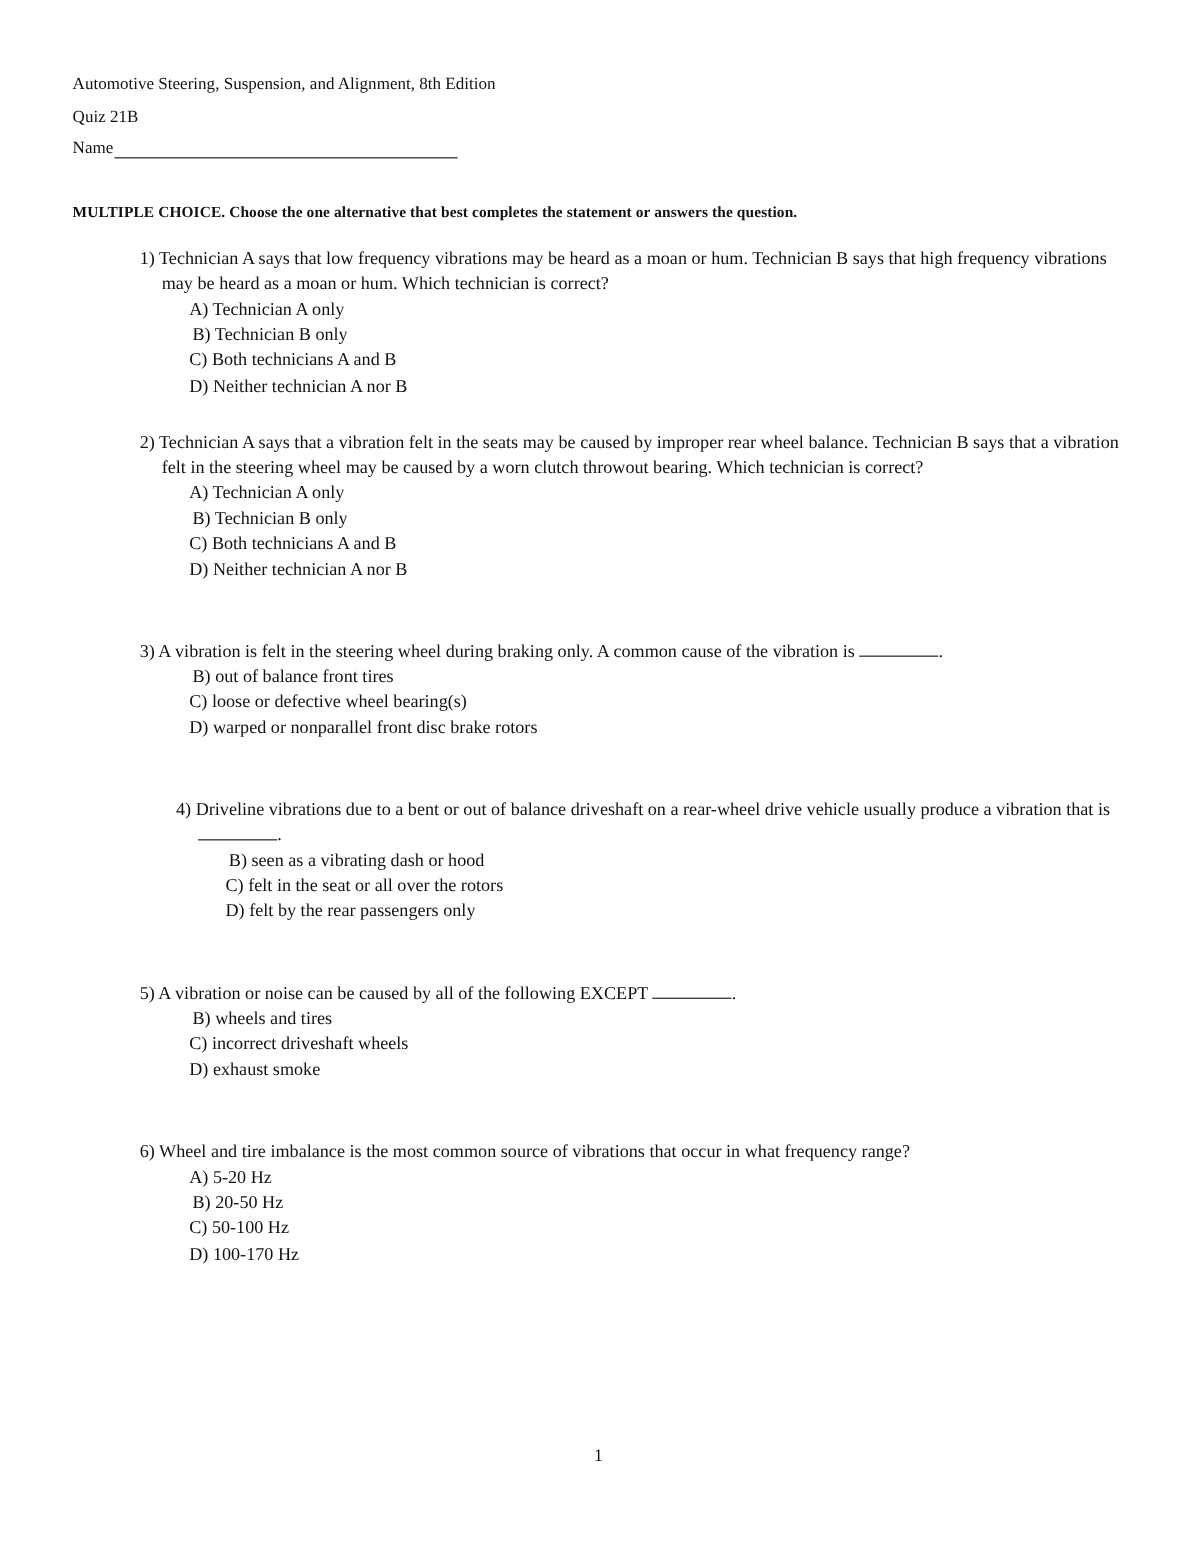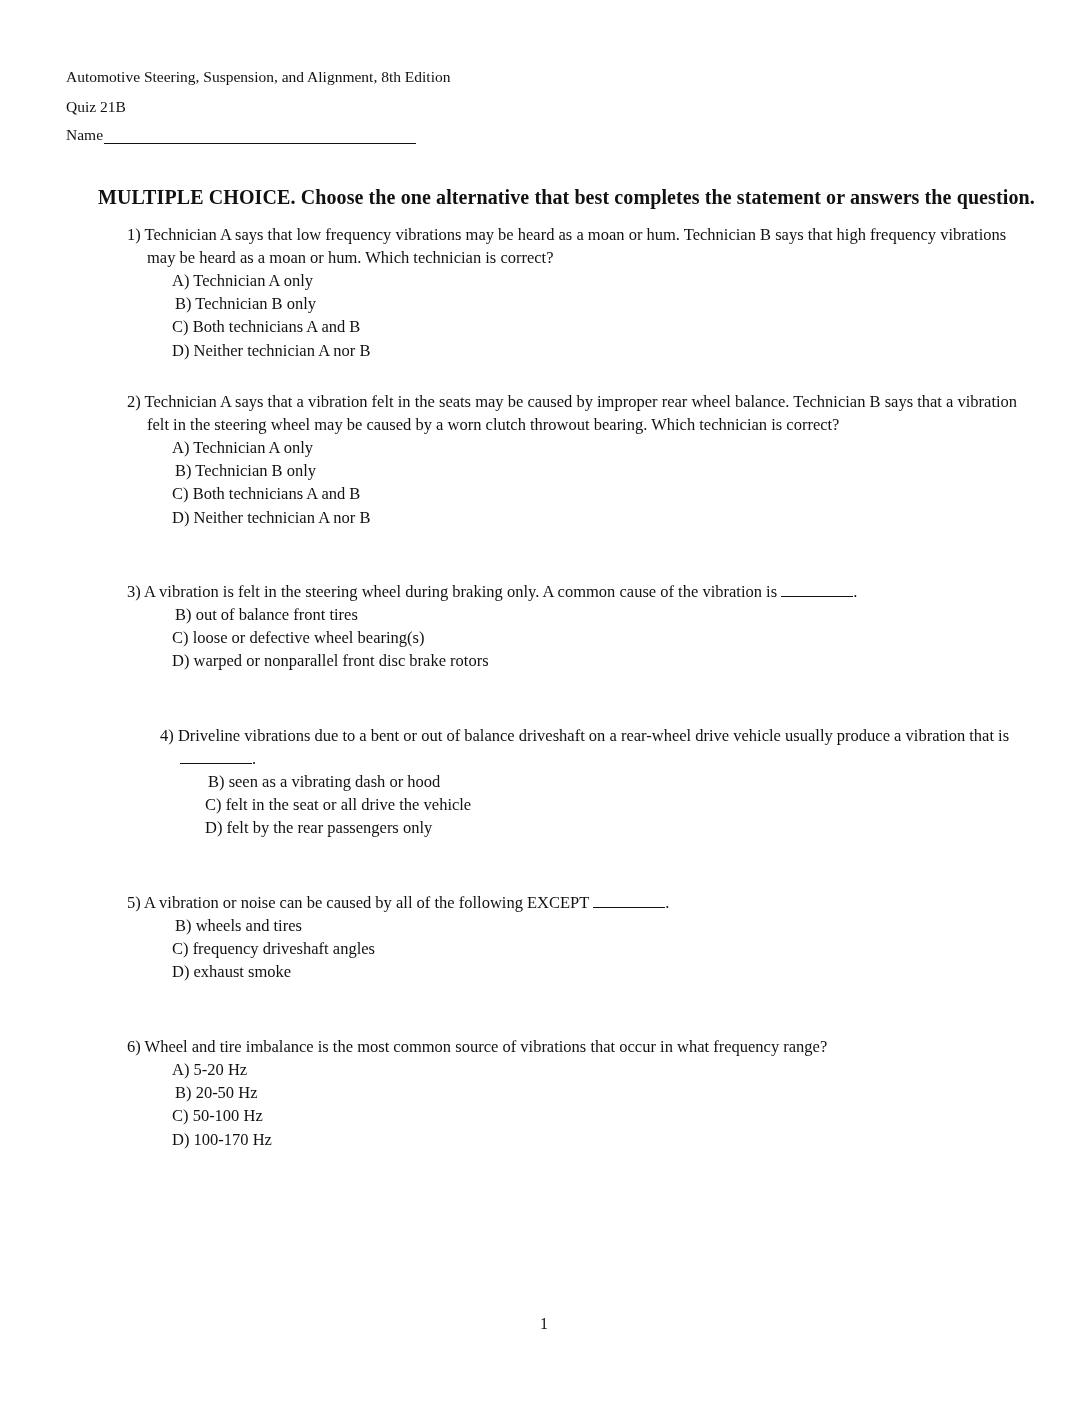--- a/index.html
+++ b/index.html
@@ -3,21 +3,21 @@
 <meta charset="utf-8">
 <style>
   html, body { margin: 0; padding: 0; background: #ffffff; }
   body { width: 1088px; height: 1408px; position: relative; overflow: hidden; color: #111; }
   .serif { font-family: "Liberation Serif", "DejaVu Serif", serif; }
   .hdr { position: absolute; left: 66px; font-size: 15.5px; line-height: 20px; }
   #h1 { top: 67px; }
   #h2 { top: 97px; }
   #name-row { position: absolute; left: 66px; top: 125px; font-size: 15.5px; display: flex; align-items: flex-end; }
   #name-line { display: inline-block; width: 312px; border-bottom: 1px solid #111; height: 18px; margin-left: 1px; }
-  #instructions { position: absolute; left: 66px; top: 186px; font-size: 20px; font-weight: bold; letter-spacing: 0.1px; margin-left: 32px; }
+  #instructions { position: absolute; left: 66px; top: 186px; font-size: 14px; font-weight: bold; letter-spacing: 0.1px; }
   .q { position: absolute; left: 127px; width: 900px; font-size: 16.5px; line-height: 23px; }
   .q-text { padding-left: 20px; text-indent: -20px; }
   .choices { margin: 0; padding: 0; list-style: none; }
   .choice { padding-left: 45px; line-height: 23.2px; }
   .choice.b { padding-left: 48px; }
   .blank { display: inline-block; width: 72px; border-bottom: 1px solid #111; height: 14px; vertical-align: baseline; }
   #q1 { top: 223px; }
   #q2 { top: 390px; }
   #q3 { top: 580px; }
   #q4 { top: 724px; margin-left: 33px; }
@@ -78,34 +78,34 @@
 </div>
 
 <div id="q4" class="q serif">
   <div class="q-text">
     <span>4)</span>
     <span>Driveline vibrations due to a bent or out of balance driveshaft on a rear-wheel drive vehicle usually produce a vibration that is</span>
     <span class="blank"></span><span>.</span>
   </div>
   <ul class="choices">
     <li class="choice b">B) seen as a vibrating dash or hood</li>
-    <li class="choice">C) felt in the seat or all drive the vehicle</li>
+    <li class="choice">C) felt in the seat or all over the rotors</li>
     <li class="choice">D) felt by the rear passengers only</li>
   </ul>
 </div>
 
 <div id="q5" class="q serif">
   <div class="q-text">
     <span>5)</span>
     <span>A vibration or noise can be caused by all of the following EXCEPT</span>
     <span class="blank"></span><span>.</span>
   </div>
   <ul class="choices">
     <li class="choice b">B) wheels and tires</li>
-    <li class="choice">C) frequency driveshaft angles</li>
+    <li class="choice">C) incorrect driveshaft wheels</li>
     <li class="choice">D) exhaust smoke</li>
   </ul>
 </div>
 
 <div id="q6" class="q serif">
   <div class="q-text">
     <span>6)</span>
     <span>Wheel and tire imbalance is the most common source of vibrations that occur in what frequency range?</span>
   </div>
   <ul class="choices">

